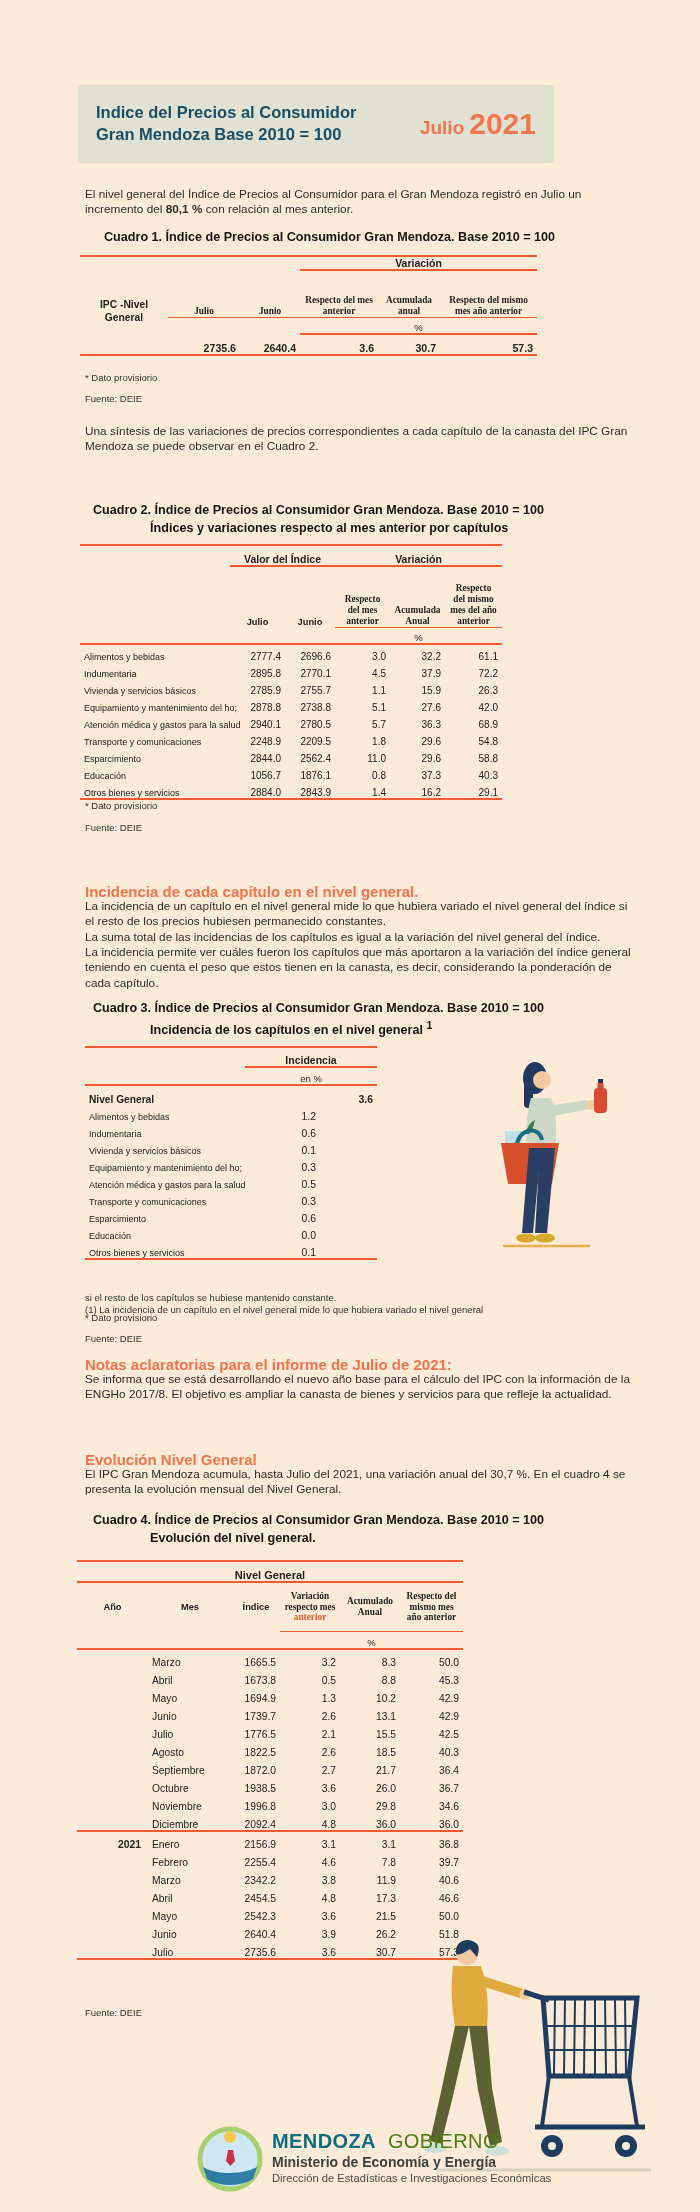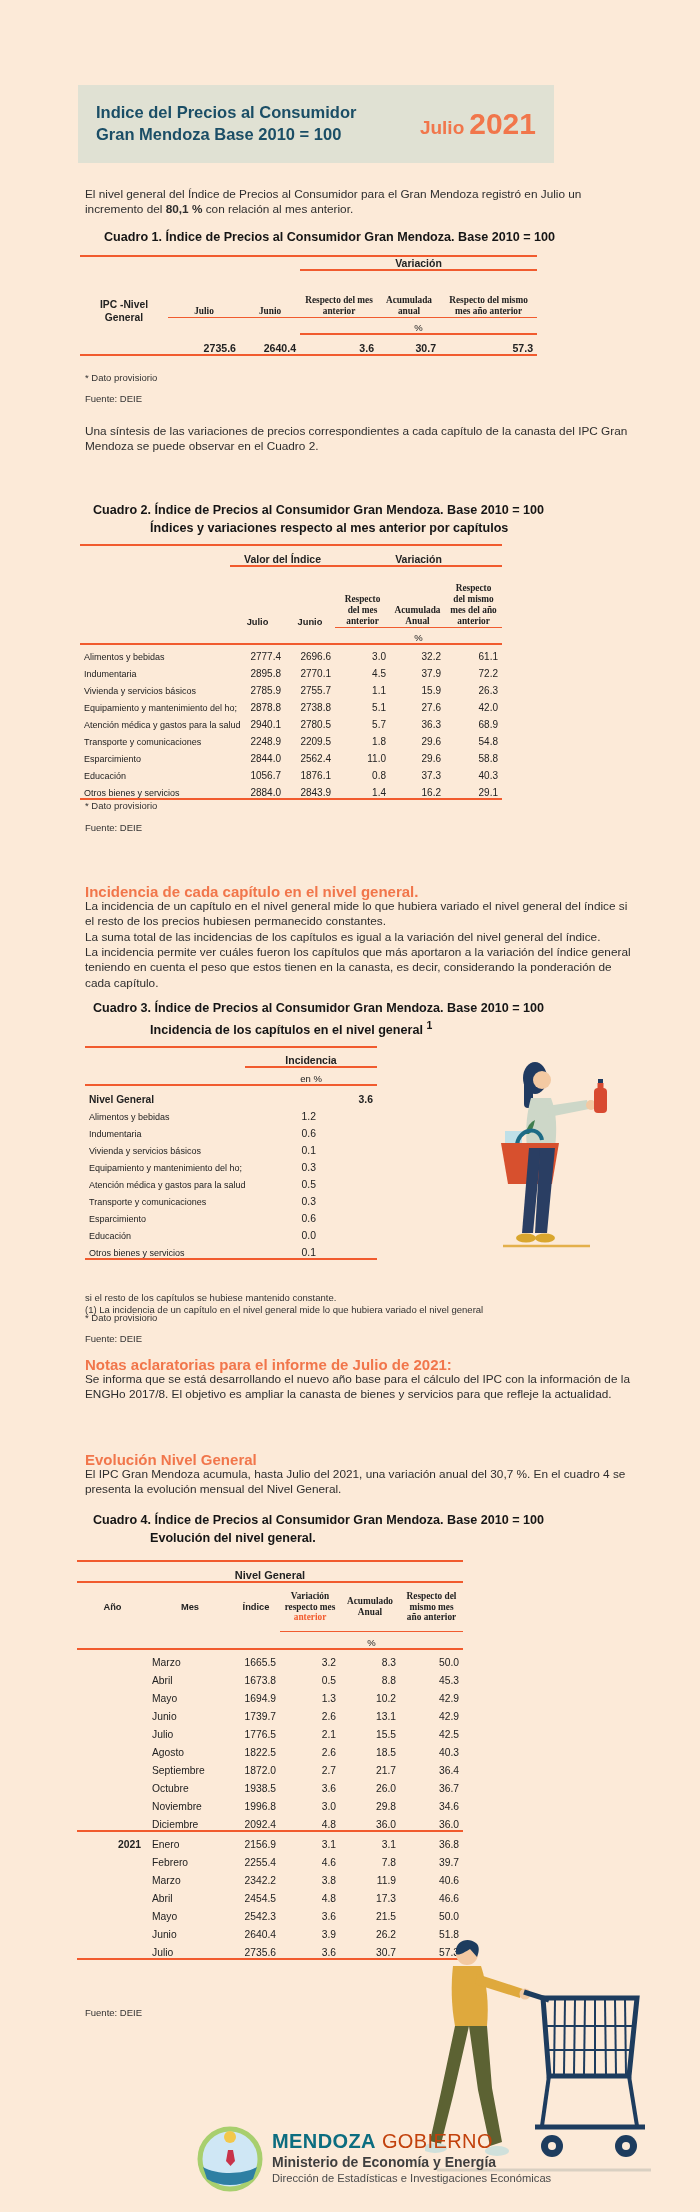--- a/index.html
+++ b/index.html
@@ -67,21 +67,21 @@
   .c4 tbody td{height:18px;}
   .c4 .n{font-size:10.3px;}
   .c4 .yr{text-align:right;font-weight:bold;font-size:10.4px;padding-right:7px;white-space:nowrap;}
   .c4 .mes{text-align:left;font-size:10.3px;white-space:nowrap;}
   .c4 tbody.y2021{border-top:2px solid var(--rule);}
   .orange-word{color:var(--rule);}
 
   
   .brand-line{font-size:20px;letter-spacing:.4px;white-space:nowrap;}
   .brand-line .bd{font-weight:bold;color:var(--teal);}
-  .brand-line .rg{font-weight:normal;color:#c2410c;margin-left:6px;}
+  .brand-line .rg{font-weight:normal;color:#4d7c0f;margin-left:12px;}
   .ministry{font-size:14px;font-weight:bold;color:#3f3f3f;}
   .direction{font-size:11.2px;color:#4a4a4a;}
 </style>
 </head>
 <body>
 
 <div class="abs header-box">
   <div class="hdr-title">
     <div>Indice del Precios al Consumidor</div>
     <div>Gran Mendoza Base 2010 = 100</div>

